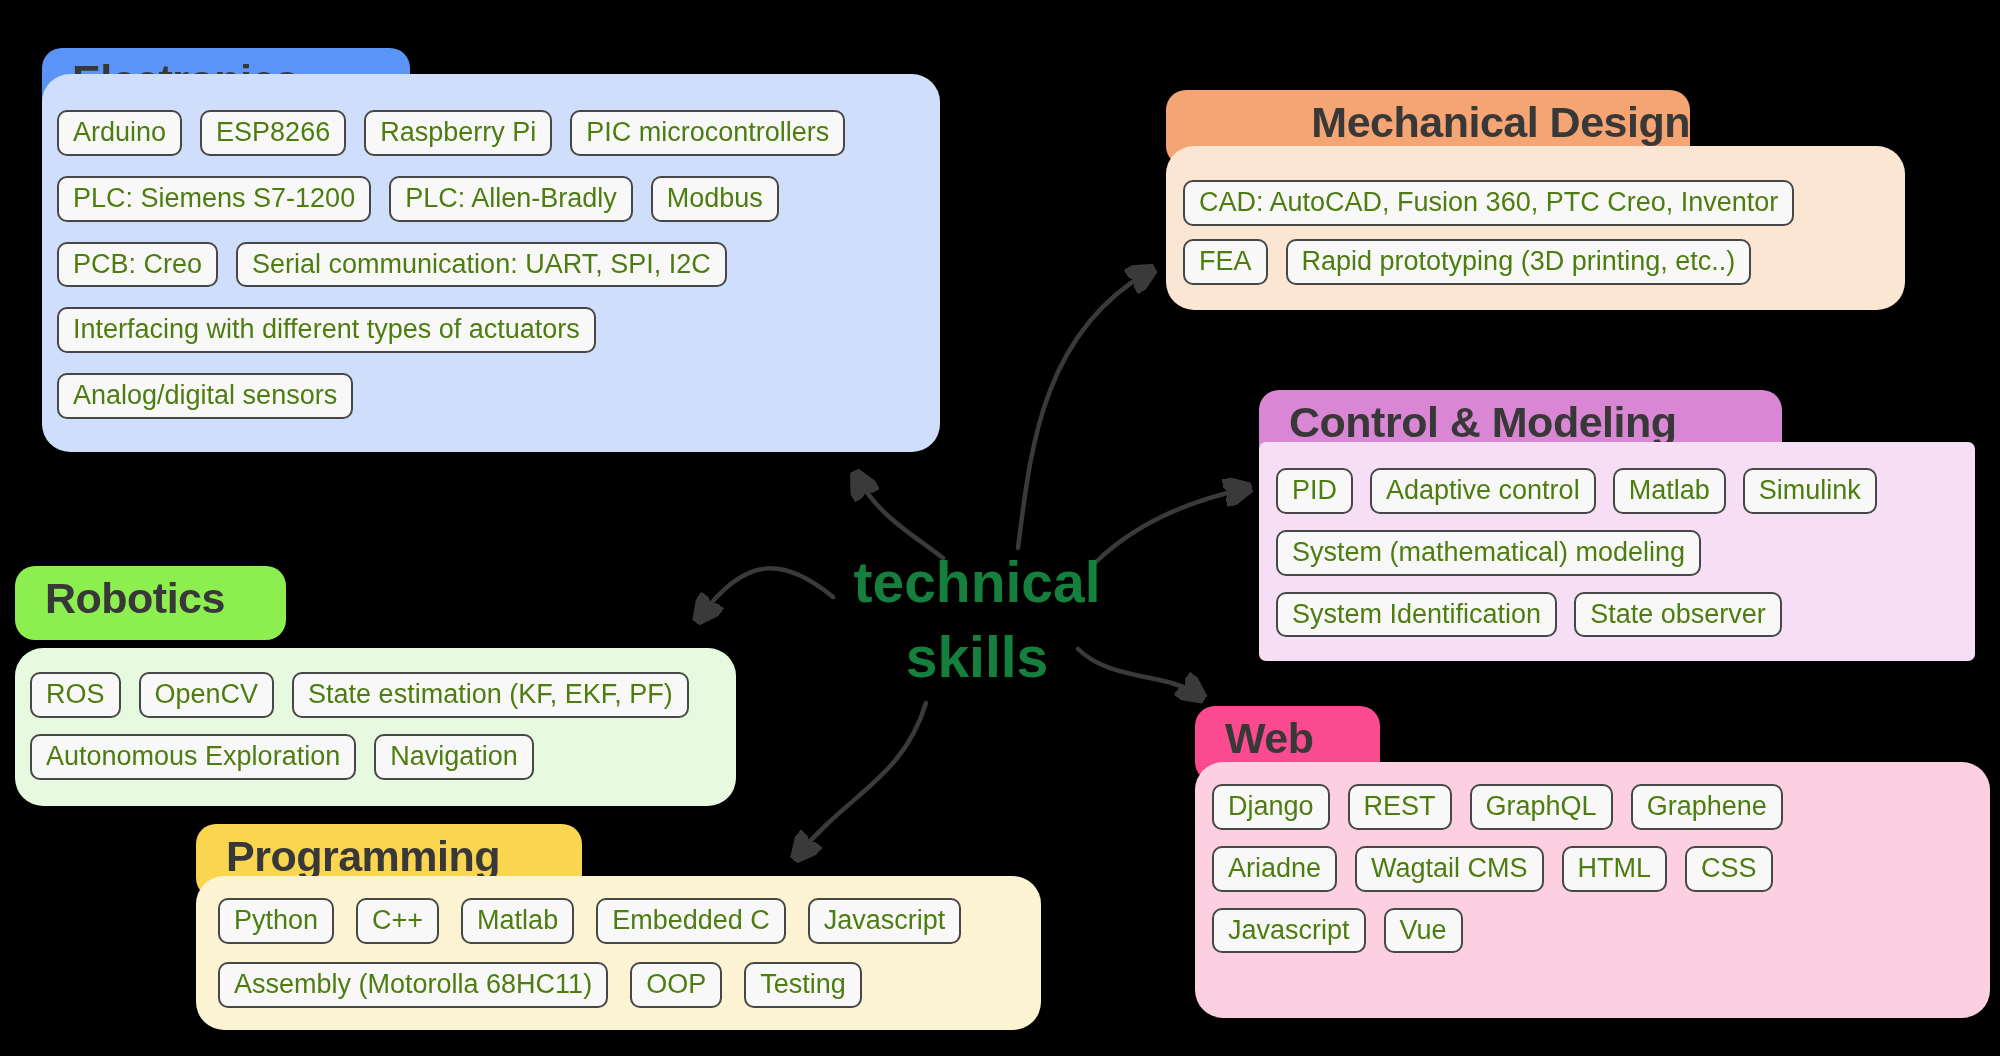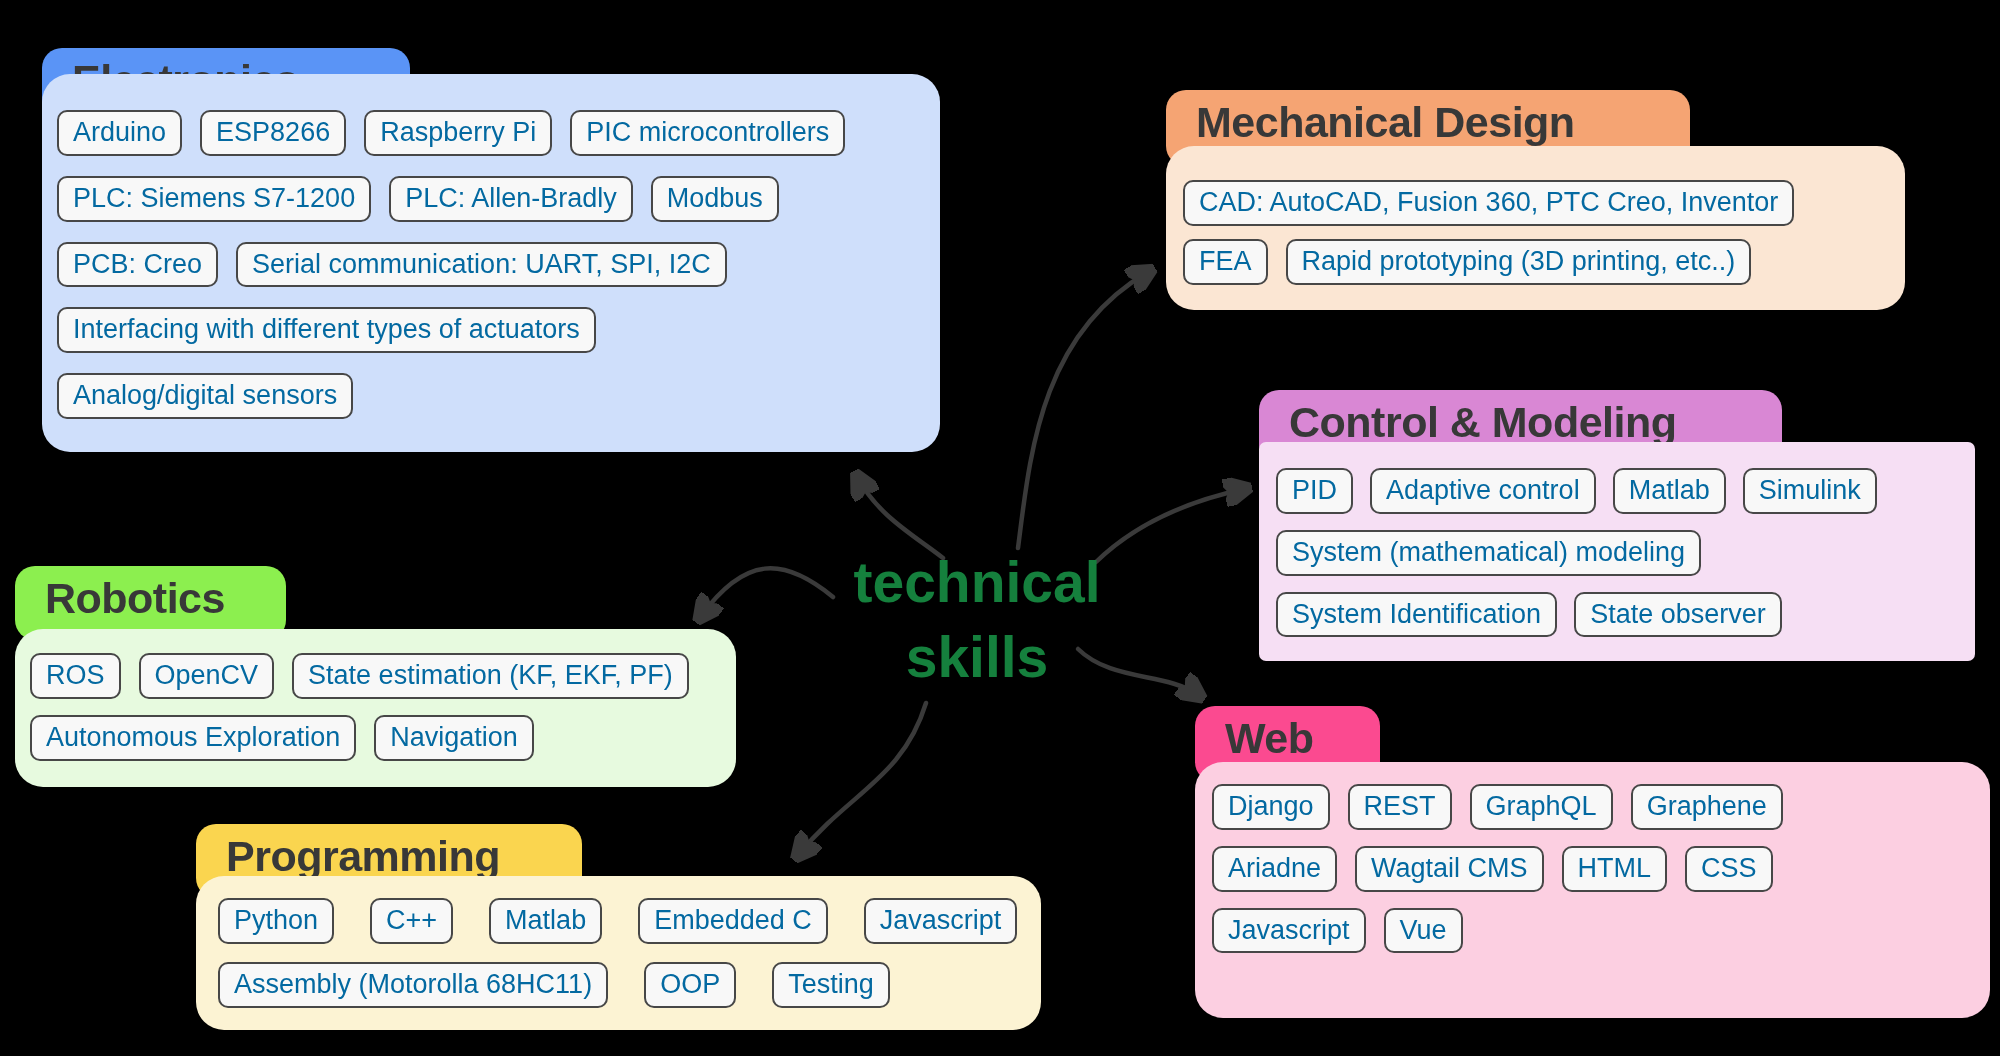--- a/index.html
+++ b/index.html
@@ -24,53 +24,53 @@
     font-size:43px;font-weight:bold;color:#383838;
     padding:8px 0 0 30px;white-space:nowrap;letter-spacing:-0.5px;
   }
   .panel{
     position:absolute;border-radius:28px;z-index:3;
     box-sizing:border-box;display:flex;flex-direction:column;
   }
   .row{display:flex;flex-wrap:nowrap;align-items:flex-start;}
   .pill{
     background:#F8F8F8;border:2.5px solid #474747;border-radius:10px;
-    padding:4px 14px;font-size:27px;line-height:1.25;color:#0369a1;
+    padding:4px 14px;font-size:27px;line-height:1.25;color:#4d7c0f;
     white-space:nowrap;box-sizing:border-box;
   }
 
   
   .sec-electronics .tab{left:42px;top:18px;width:368px;height:76px;background:#5A94F6;margin-top:30px;}
   .sec-electronics .panel{left:42px;top:74px;width:898px;height:378px;background:#CFDFFB;
     padding:36px 15px 20px 15px;gap:20px;}
   .sec-electronics .row{gap:18px;}
 
   
-  .sec-mechanical .tab{left:1166px;top:90px;width:524px;height:76px;background:#F5A473;}
+  .sec-mechanical .tab{left:1166px;top:90px;width:524px;height:76px;background:#F5A473;text-align:right;}
   .sec-mechanical .panel{left:1166px;top:146px;width:739px;height:164px;background:#FBE6D3;
     padding:34px 16px 16px 17px;gap:13px;text-align:right;}
   .sec-mechanical .row{gap:18px;}
 
   
   .sec-control .tab{left:1259px;top:390px;width:523px;height:76px;background:#D987D4;}
   .sec-control .panel{left:1259px;top:442px;width:716px;height:219px;background:#F6DFF4;
     padding:26px 14px 20px 17px;gap:16px;border-radius:7px;}
   .sec-control .row{gap:17px;}
 
   
   .sec-robotics .tab{left:15px;top:566px;width:271px;height:74px;background:#8CEF4F;}
-  .sec-robotics .panel{left:15px;top:629px;width:721px;height:158px;background:#E7FADF;
+  .sec-robotics .panel{left:15px;top:648px;width:721px;height:158px;background:#E7FADF;
     padding:24px 21px 20px 15px;gap:16px;}
   .sec-robotics .row{gap:18px;}
 
   
   .sec-programming .tab{left:196px;top:824px;width:386px;height:74px;background:#FAD54F;}
   .sec-programming .panel{left:196px;top:876px;width:845px;height:154px;background:#FCF3D3;
     padding:22px 16px 20px 22px;gap:18px;}
-  .sec-programming .row{gap:36px;text-align:right;}
+  .sec-programming .row{gap:22px;text-align:right;}
 
   
   .sec-web .tab{left:1195px;top:706px;width:185px;height:76px;background:#FB4A90;}
   .sec-web .panel{left:1195px;top:762px;width:795px;height:256px;background:#FCCFE1;
     padding:22px 16px 20px 17px;gap:16px;}
   .sec-web .row{gap:18px;}
 
   
   .center-node{
     position:absolute;left:812px;top:545px;width:330px;z-index:2;

